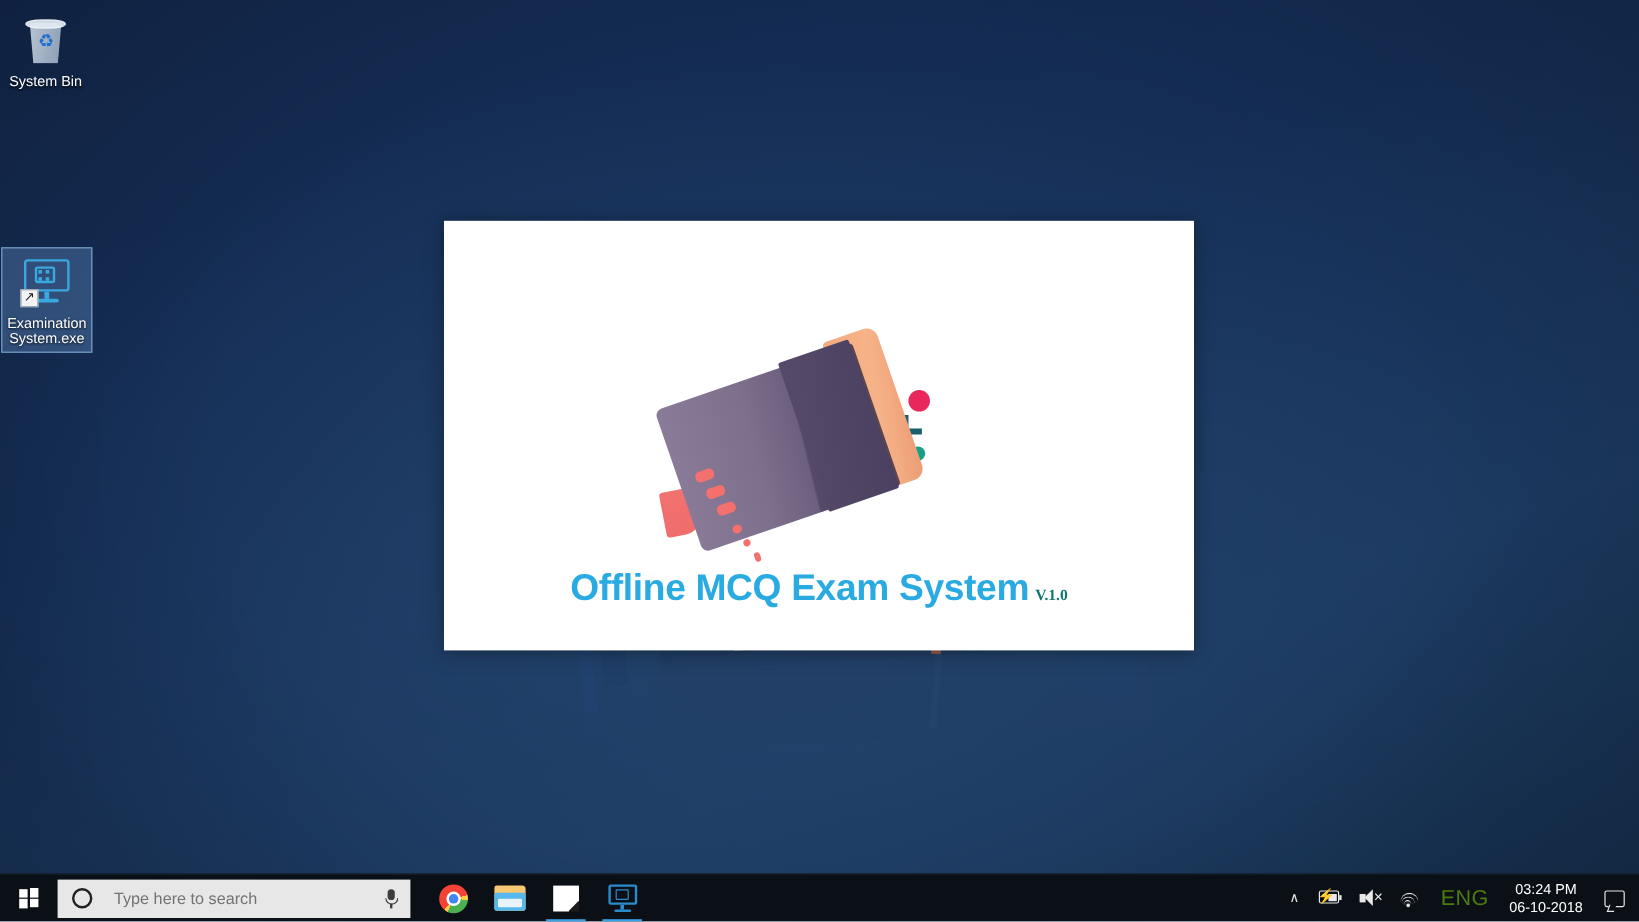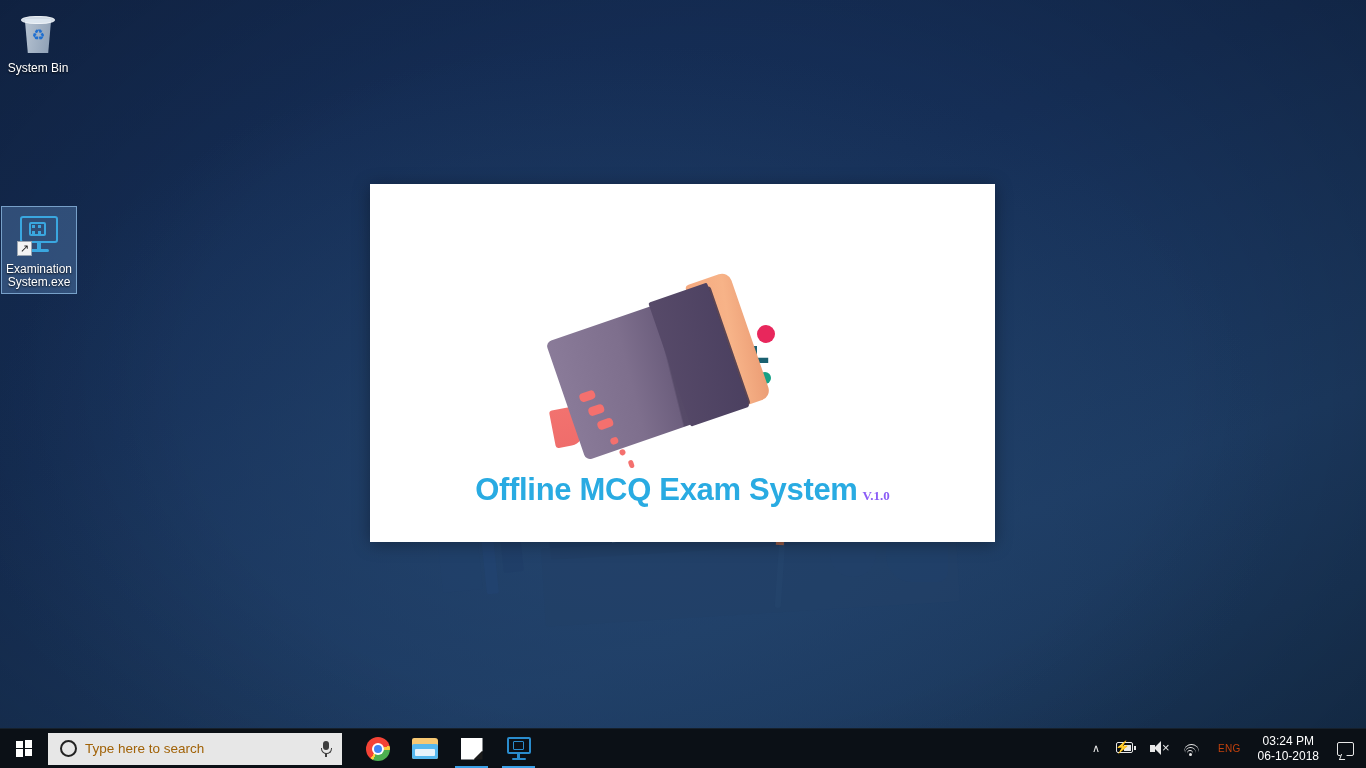--- a/index.html
+++ b/index.html
@@ -200,21 +200,21 @@
 
   .title-row {
     position:absolute; left:0; top:288px; width:625px; text-align:center;
     white-space:nowrap;
   }
   .app-title {
     color:#29abe2; font-size:31px; font-weight:bold; letter-spacing:-.3px;
     font-family:"Liberation Sans", sans-serif;
   }
   .app-version {
-    color:#8b5cf6; font-size:13px; font-weight:bold;
+    color:#0f766e; font-size:13px; font-weight:bold;
     font-family:"Liberation Serif", serif; margin-left:5px;
   }
 
   
   #taskbar {
     position:absolute; left:0; bottom:0; width:1366px; height:40px;
     background:#0b1016; display:flex; align-items:center;
     border-top:1px solid #16202b;
   }
   .start-btn {
@@ -230,21 +230,21 @@
   .win-logo i:nth-child(4){ left:9.1px; top:8.9px; }
 
   .search-box {
     width:294px; height:32px; background:#e7e7e7; display:flex; align-items:center;
     padding:0 8px 0 12px; margin-left:0;
   }
   .cortana-ring {
     width:17px; height:17px; border:2.4px solid #222; border-radius:50%; flex:0 0 auto;
   }
   .search-text {
-    flex:1; margin-left:8px; color:#a16207; font-size:13.5px;
+    flex:1; margin-left:18px; color:#737373; font-size:13.5px;
     font-family:"Liberation Sans", sans-serif; overflow:hidden; white-space:nowrap;
   }
   .mic-icon { width:16px; height:18px; position:relative; flex:0 0 auto; }
   .mic-icon .cap {
     position:absolute; left:5px; top:1px; width:6px; height:9px;
     background:#3d3d3d; border-radius:3px;
   }
   .mic-icon .arc {
     position:absolute; left:2.5px; top:8px; width:11px; height:6px;
     border:1.4px solid #3d3d3d; border-top:none; border-radius:0 0 8px 8px;
@@ -341,21 +341,21 @@
   .wifi span {
     position:absolute; border:1.6px solid #e8e8e8; border-bottom:none;
     border-left:none; border-right:none; border-radius:50%/100% 100% 0 0;
   }
   .wifi .w1 { left:2px;   top:9px;  width:6px;  height:4px; }
   .wifi .w2 { left:0px;   top:6px;  width:11px; height:6px; }
   .wifi .w3 { left:-1px;  top:3px;  width:15px; height:8px; }
   .wifi .wdot { position:absolute; left:4px; top:11.5px; width:3px; height:3px;
     background:#e8e8e8; border-radius:50%; border:none; }
 
-  .lang { font-size:10px; color:#c2410c; letter-spacing:.3px; }
+  .lang { font-size:18px; color:#4d7c0f; letter-spacing:.3px; }
   .clock {
     text-align:center; font-size:12px; line-height:15px; color:#fff; padding:0 10px;
   }
   .action-center { padding:0 12px 0 8px; }
   .ac-box {
     width:17px; height:14px; border:1.6px solid #e8e8e8; border-radius:2px;
     position:relative;
   }
   .ac-box::after {
     content:""; position:absolute; left:2px; bottom:-5px; width:5px; height:5px;

